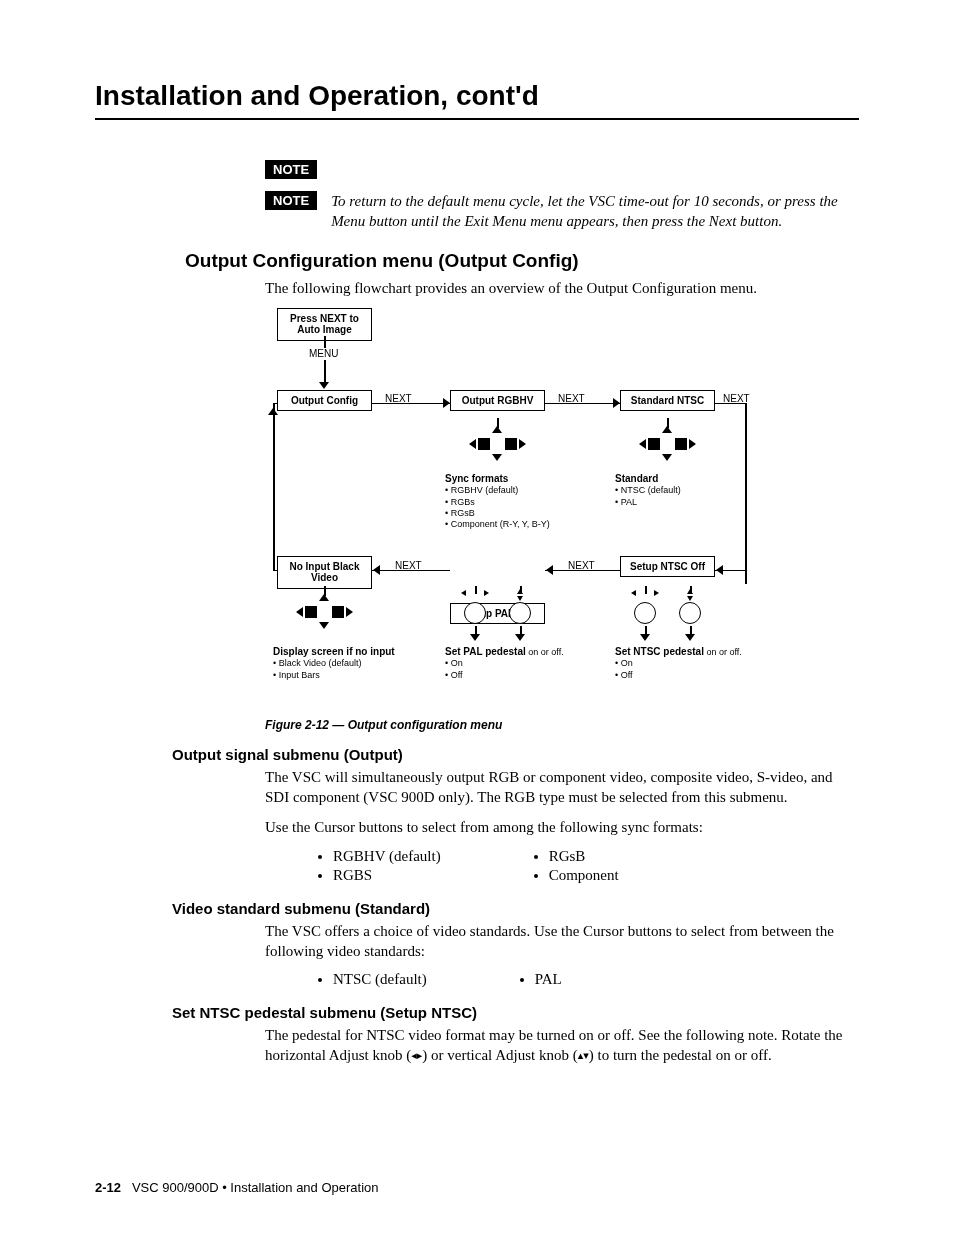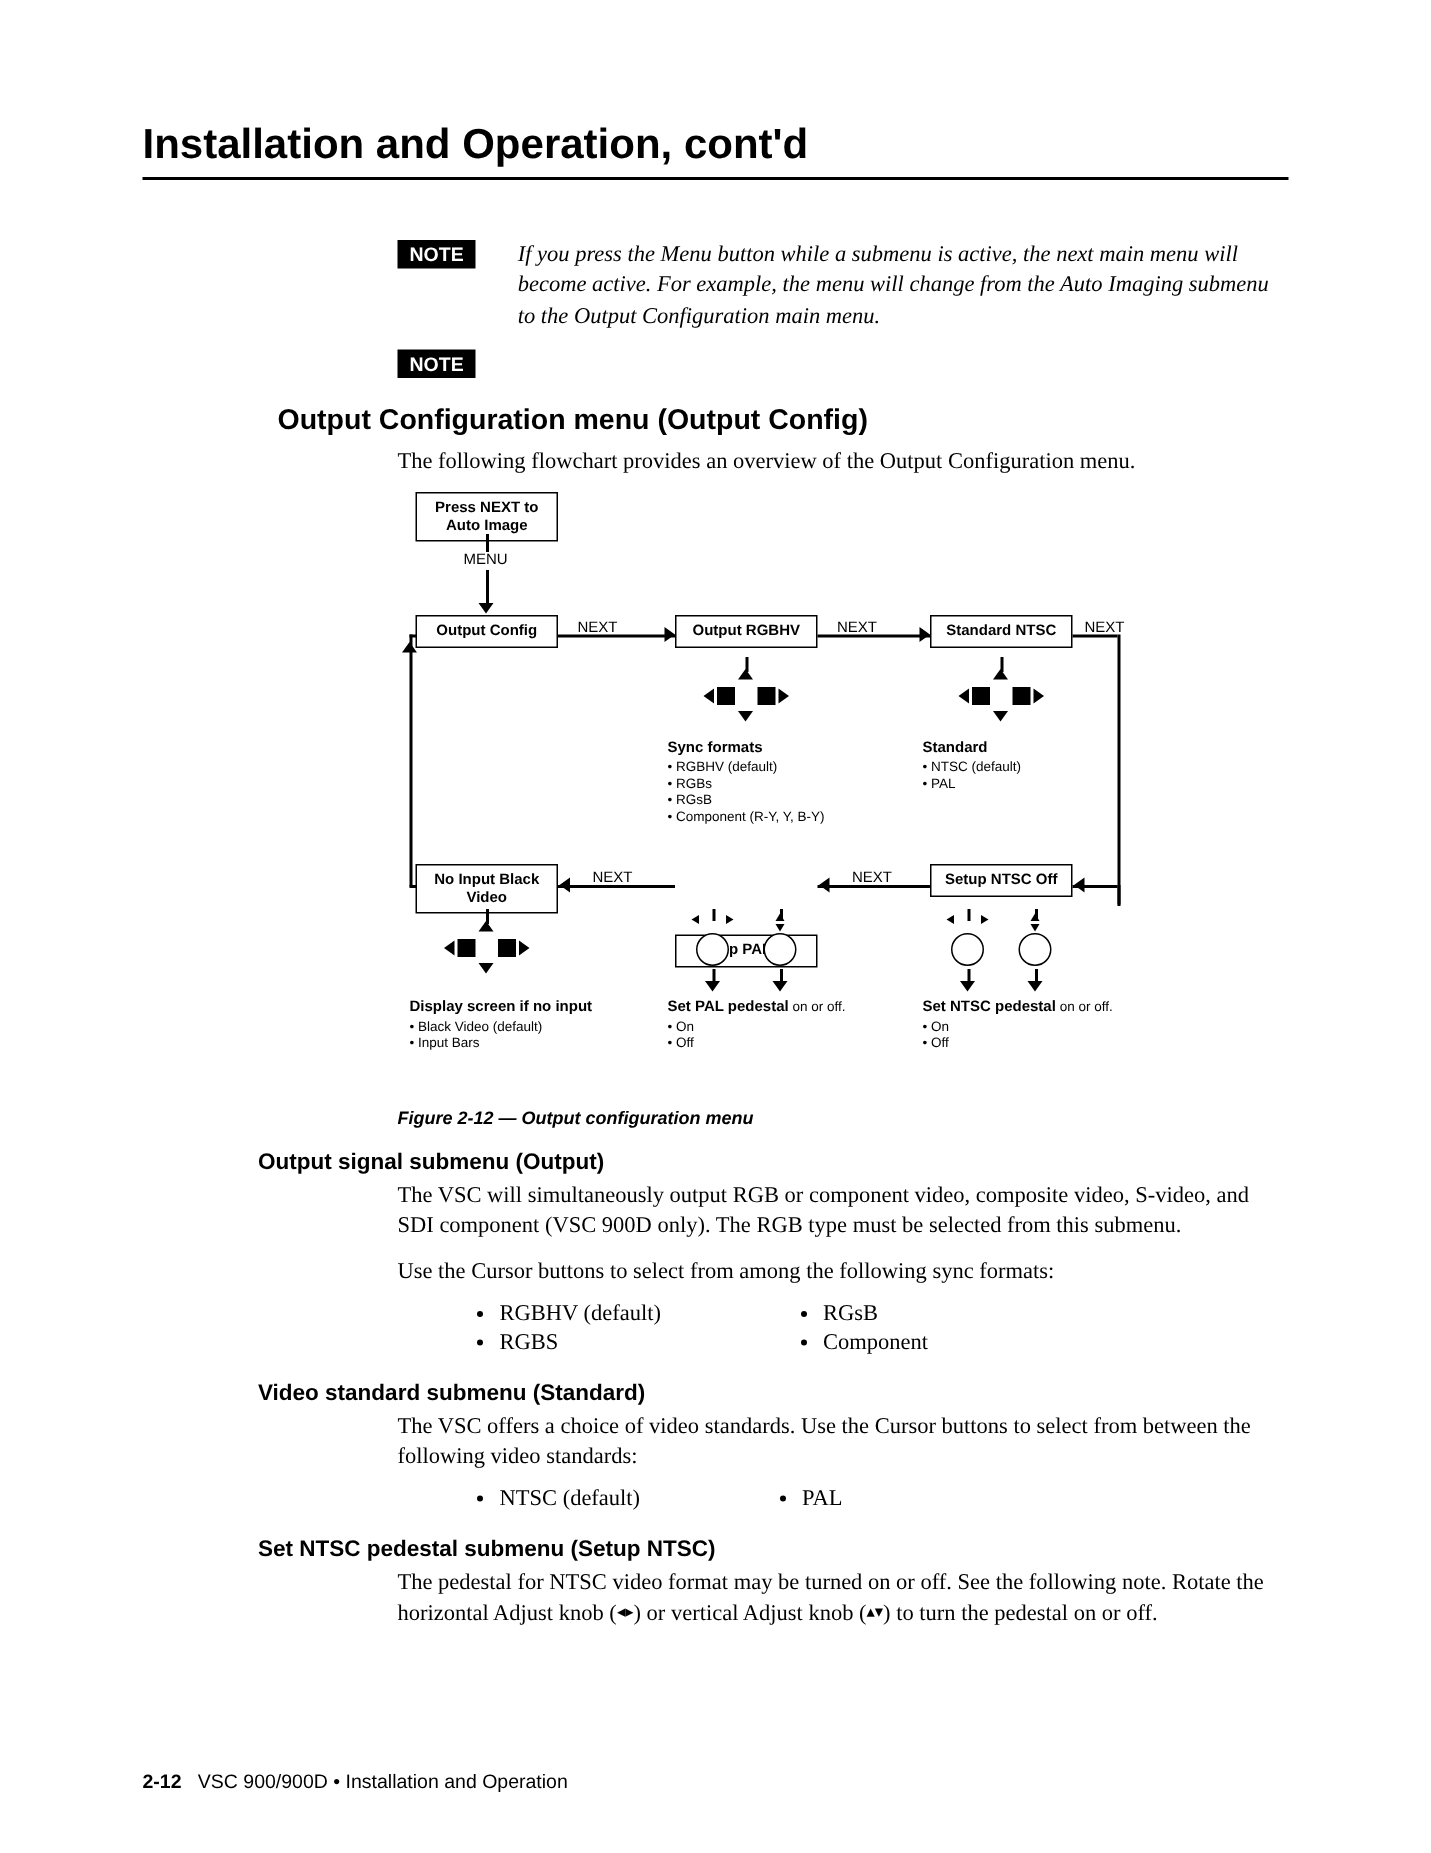--- a/index.html
+++ b/index.html
@@ -26,21 +26,21 @@
     margin-bottom: 12px;
     margin-left: 170px;
   }
   .note-badge {
     background: #000;
     color: #fff;
     font-family: Arial, Helvetica, sans-serif;
     font-weight: bold;
     font-size: 13px;
     padding: 2px 8px;
-    margin-right: 28px;
+    margin-right: 14px;
     flex-shrink: 0;
   }
   .note-text {
     font-style: italic;
     font-size: 15px;
     line-height: 1.35;
   }
   .section-h {
     font-family: Arial, Helvetica, sans-serif;
     font-weight: bold;
@@ -154,24 +154,24 @@
     top:-1px;
   }
 </style>
 </head>
 <body>
 
 <h1 class="page-title">Installation and Operation, cont'd</h1>
 
 <div class="note-row">
   <span class="note-badge">NOTE</span>
-  <span class="note-text">If you press the Menu button while a submenu is active, the next main menu will become active.  For example, the menu will change from the Auto Imaging submenu to the Output Configuration main menu.</span>
 </div>
 <div class="note-row">
   <span class="note-badge">NOTE</span>
+  <span class="note-text">To return to the default menu cycle, let the VSC time-out for 10 seconds, or press the Menu button until the Exit Menu menu appears, then press the Next button.</span>
 </div>
 
 <h2 class="section-h">Output Configuration menu (Output Config)</h2>
 <p class="body-p">The following flowchart provides an overview of the Output Configuration menu.</p>
 
 <div class="flowchart">
 
   <div class="fbox" style="left:12px; top:0; width:95px;">Press NEXT to Auto Image</div>
   <div class="vline" style="left:59px; top:28px; height:12px;"></div>
   <div class="lbl" style="left:44px; top:40px;">MENU</div>

